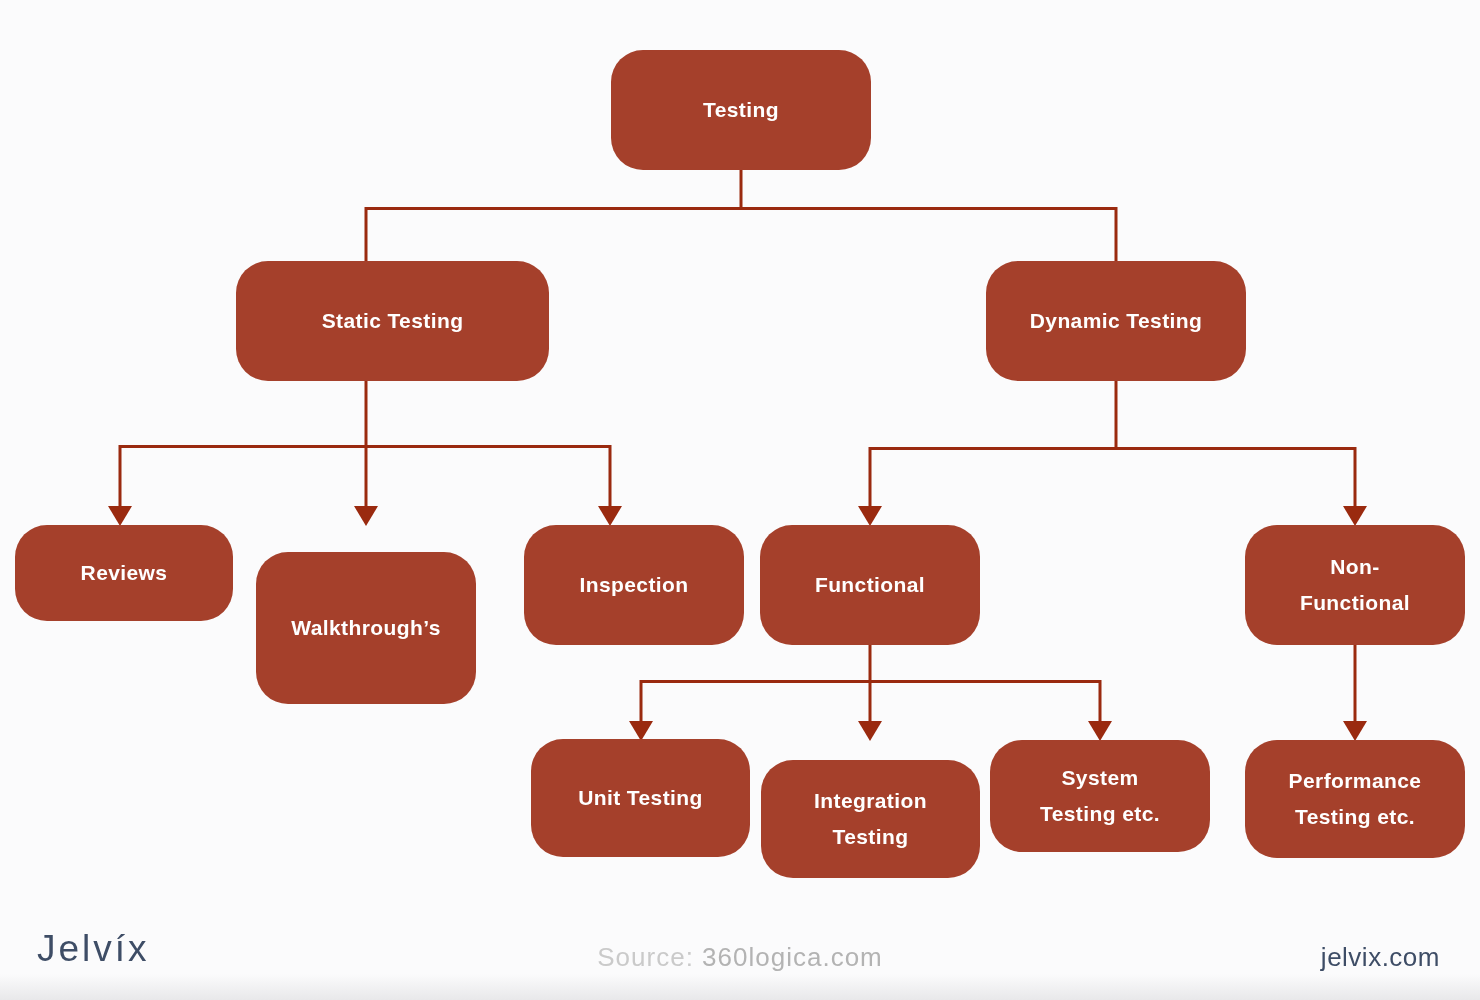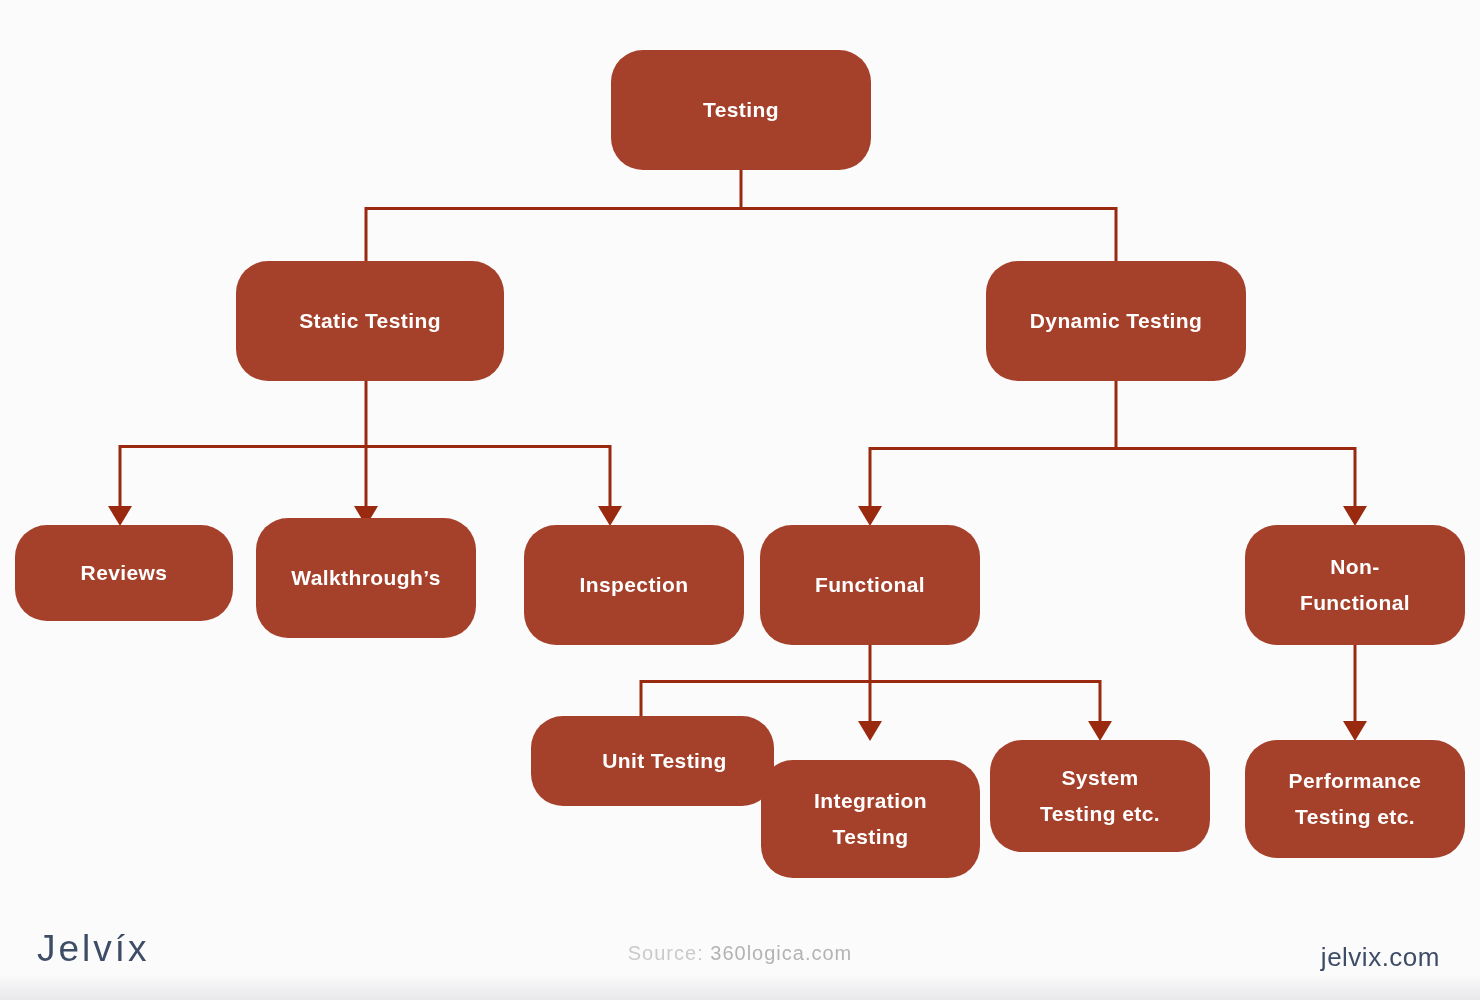--- a/index.html
+++ b/index.html
@@ -38,28 +38,28 @@
     align-items: center;
     justify-content: center;
     text-align: center;
     font-weight: 700;
     font-size: 21px;
     letter-spacing: 0.4px;
     line-height: 1.7;
     white-space: pre-line;
   }
   #n-testing       { left: 611px;  top: 50px;  width: 260px; height: 120px; }
-  #n-static        { left: 236px;  top: 261px; width: 268px; height: 120px; }
+  #n-static        { left: 236px;  top: 261px; width: 313px; height: 120px; }
   #n-dynamic       { left: 986px;  top: 261px; width: 260px; height: 120px; }
   #n-reviews       { left: 15px;   top: 525px; width: 218px; height: 96px; }
-  #n-walkthroughs  { left: 256px;  top: 518px; width: 220px; height: 120px; }
+  #n-walkthroughs  { left: 256px;  top: 552px; width: 220px; height: 152px; }
   #n-inspection    { left: 500px;  top: 525px; width: 220px; height: 120px; margin-left: 24px; }
   #n-functional    { left: 760px;  top: 525px; width: 220px; height: 120px; }
   #n-nonfunctional { left: 1245px; top: 525px; width: 220px; height: 120px; }
-  #n-unit          { left: 531px;  top: 716px; width: 219px; height: 90px; padding-left: 24px; }
+  #n-unit          { left: 531px;  top: 739px; width: 219px; height: 118px; }
   #n-integration   { left: 761px;  top: 740px; width: 219px; height: 118px; margin-top: 20px; }
   #n-system        { left: 990px;  top: 740px; width: 220px; height: 112px; }
   #n-performance   { left: 1245px; top: 740px; width: 220px; height: 118px; }
 
   
   .footer-band {
     position: absolute;
     left: 0; right: 0; bottom: 0;
     height: 26px;
     background: linear-gradient(180deg, rgba(246,246,247,0) 0%, #e8e8ea 100%);
@@ -70,21 +70,21 @@
     font-size: 37px;
     font-weight: 300;
     letter-spacing: 3px;
     color: var(--brand, #3E4D66);
     text-align: right;
   }
   .source {
     position: absolute;
     left: 0; right: 0; top: 942px;
     text-align: center;
-    font-size: 20px;
+    font-size: 26px;
     letter-spacing: 1px;
     color: var(--muted, #BFBFBF);
   }
   .source .source-label { color: #CACACA; }
   .source .source-value { color: #B3B3B3; }
   .site {
     position: absolute;
     right: 40px; top: 942px;
     font-size: 26px;
     letter-spacing: 0.5px;

